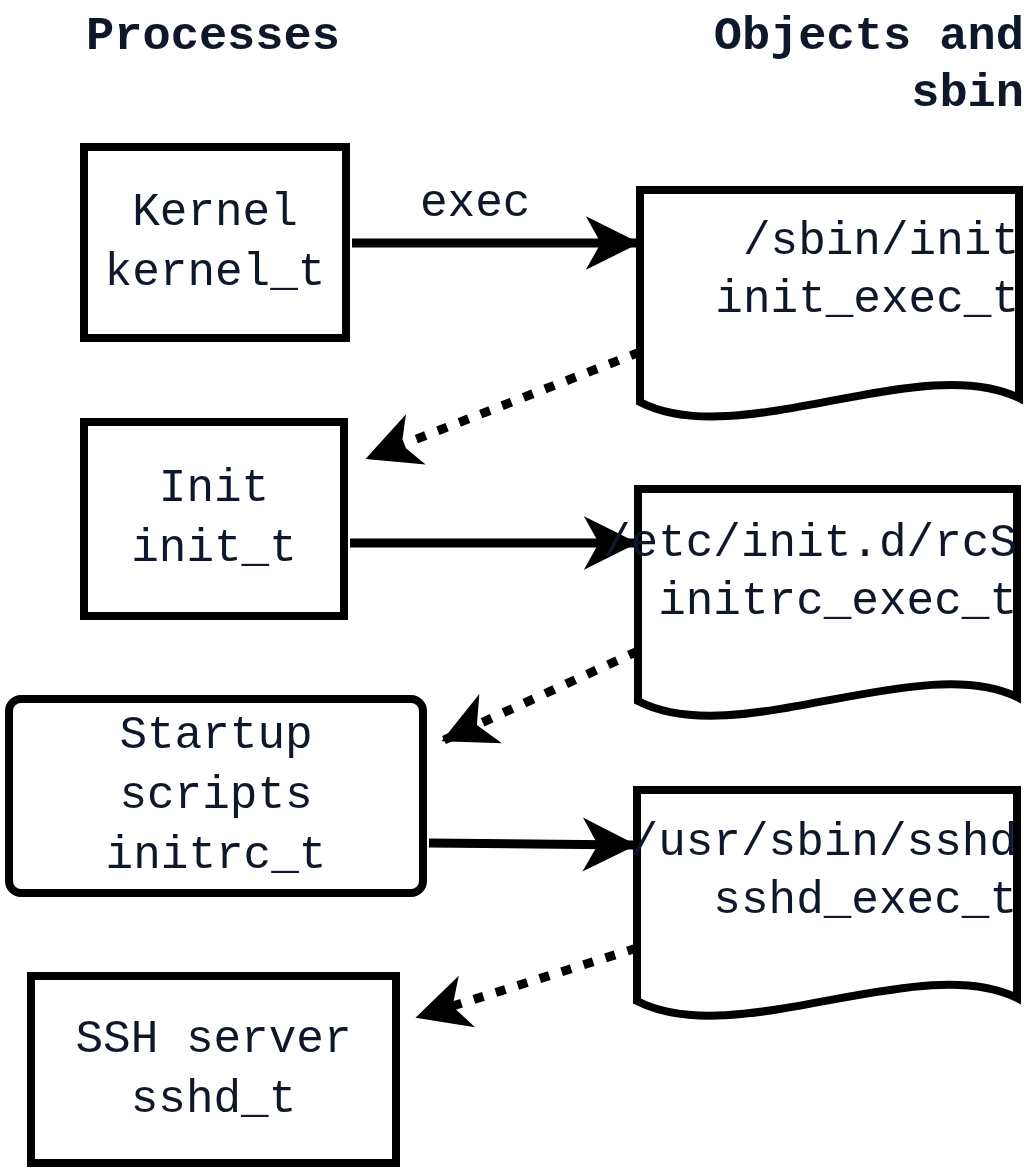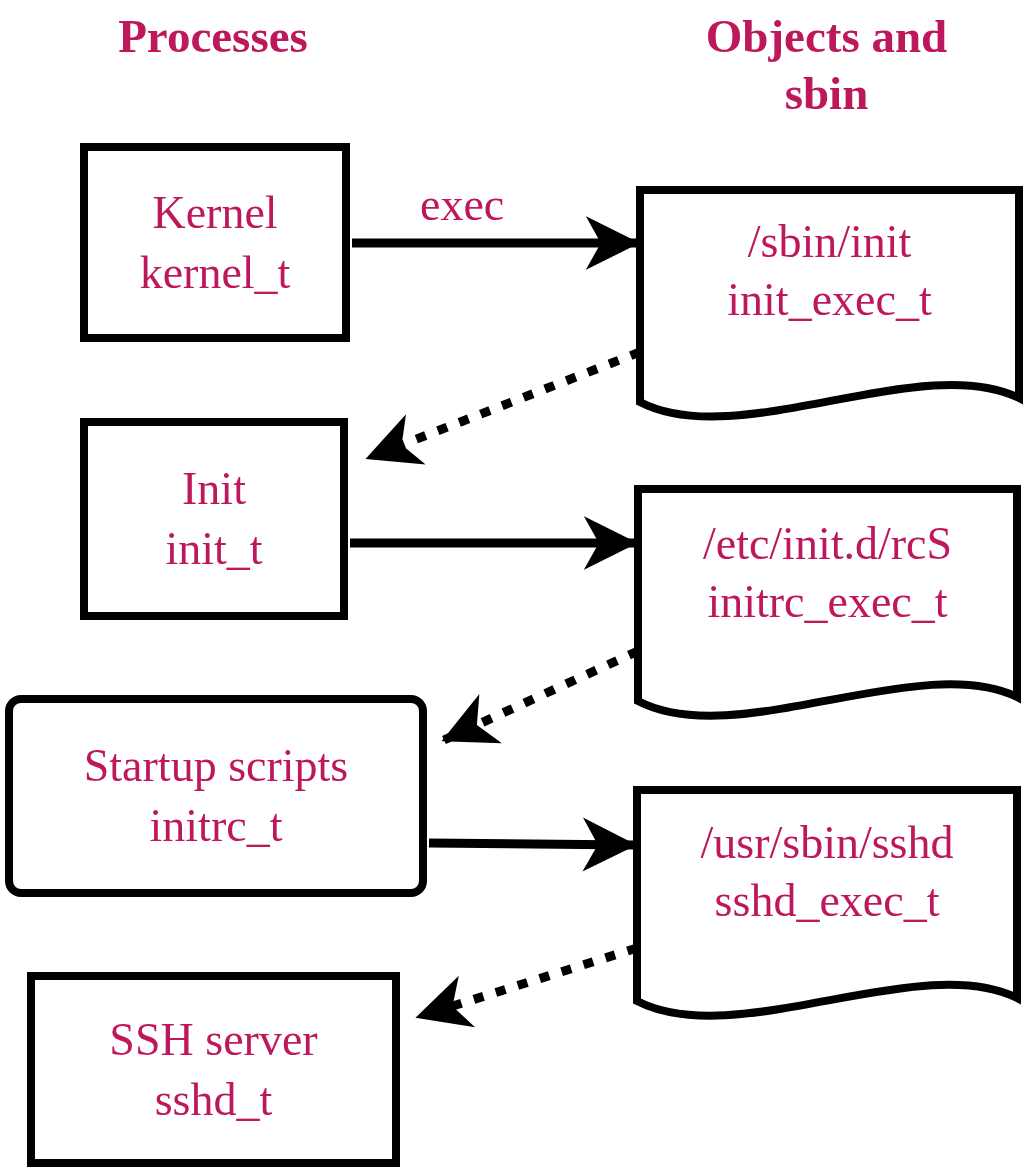--- a/index.html
+++ b/index.html
@@ -1,31 +1,31 @@
 <!DOCTYPE html>
 <html><head>
 <meta charset="utf-8">
 <style>
   html,body{margin:0;padding:0;background:#fff;}
   .canvas{
     position:relative;width:1024px;height:1173px;background:#fff;
-    font-family:Liberation Serif, serif;color:#be185d;overflow:hidden;
+    font-family:Liberation Mono, monospace;color:#0f172a;overflow:hidden;
   }
   .shapes{position:absolute;left:0;top:0;}
   .hdr{
     position:absolute;font-weight:bold;font-size:47px;line-height:57px;
     text-align:center;letter-spacing:0px;
   }
   .pbox{
     position:absolute;box-sizing:border-box;background:#fff;border:8px solid #000;
     display:flex;flex-direction:column;align-items:center;justify-content:center;
     text-align:center;font-size:46px;line-height:60px;
   }
   .dtext{
-    position:absolute;display:flex;flex-direction:column;align-items:center;
+    position:absolute;display:flex;flex-direction:column;align-items:flex-end;
     justify-content:center;text-align:center;font-size:46px;line-height:58px;
   }
   .exec-label{
     position:absolute;font-size:46px;
   }
 </style>
 </head>
 <body>
 
 <div class="canvas">
@@ -46,21 +46,21 @@
     <line x1="429" y1="843" x2="634" y2="845" stroke="#000" stroke-width="9" marker-end="url(#ah)"></line>
 
     <line x1="640" y1="352" x2="368" y2="458" stroke="#000" stroke-width="9" stroke-dasharray="10 13" marker-end="url(#ah)"></line>
     <line x1="638" y1="651" x2="444" y2="740" stroke="#000" stroke-width="9" stroke-dasharray="10 13" marker-end="url(#ah)"></line>
     <line x1="637" y1="948" x2="418" y2="1017" stroke="#000" stroke-width="9" stroke-dasharray="10 13" marker-end="url(#ah)"></line>
   </svg>
 
   <div class="hdr" style="left:13px;top:8px;width:400px;">
     <div>Processes</div>
   </div>
-  <div class="hdr" style="left:629px;top:8px;width:395px;">
+  <div class="hdr" style="left:629px;top:8px;width:395px;text-align:right;">
     <div>Objects and</div>
     <div>sbin</div>
   </div>
 
   <div class="pbox" style="left:80px;top:143px;width:270px;height:199px;align-items:center;">
     <span>Kernel</span>
     <span>kernel_t</span>
   </div>
   <div class="pbox" style="left:80px;top:418px;width:268px;height:202px;">
     <span>Init</span>

